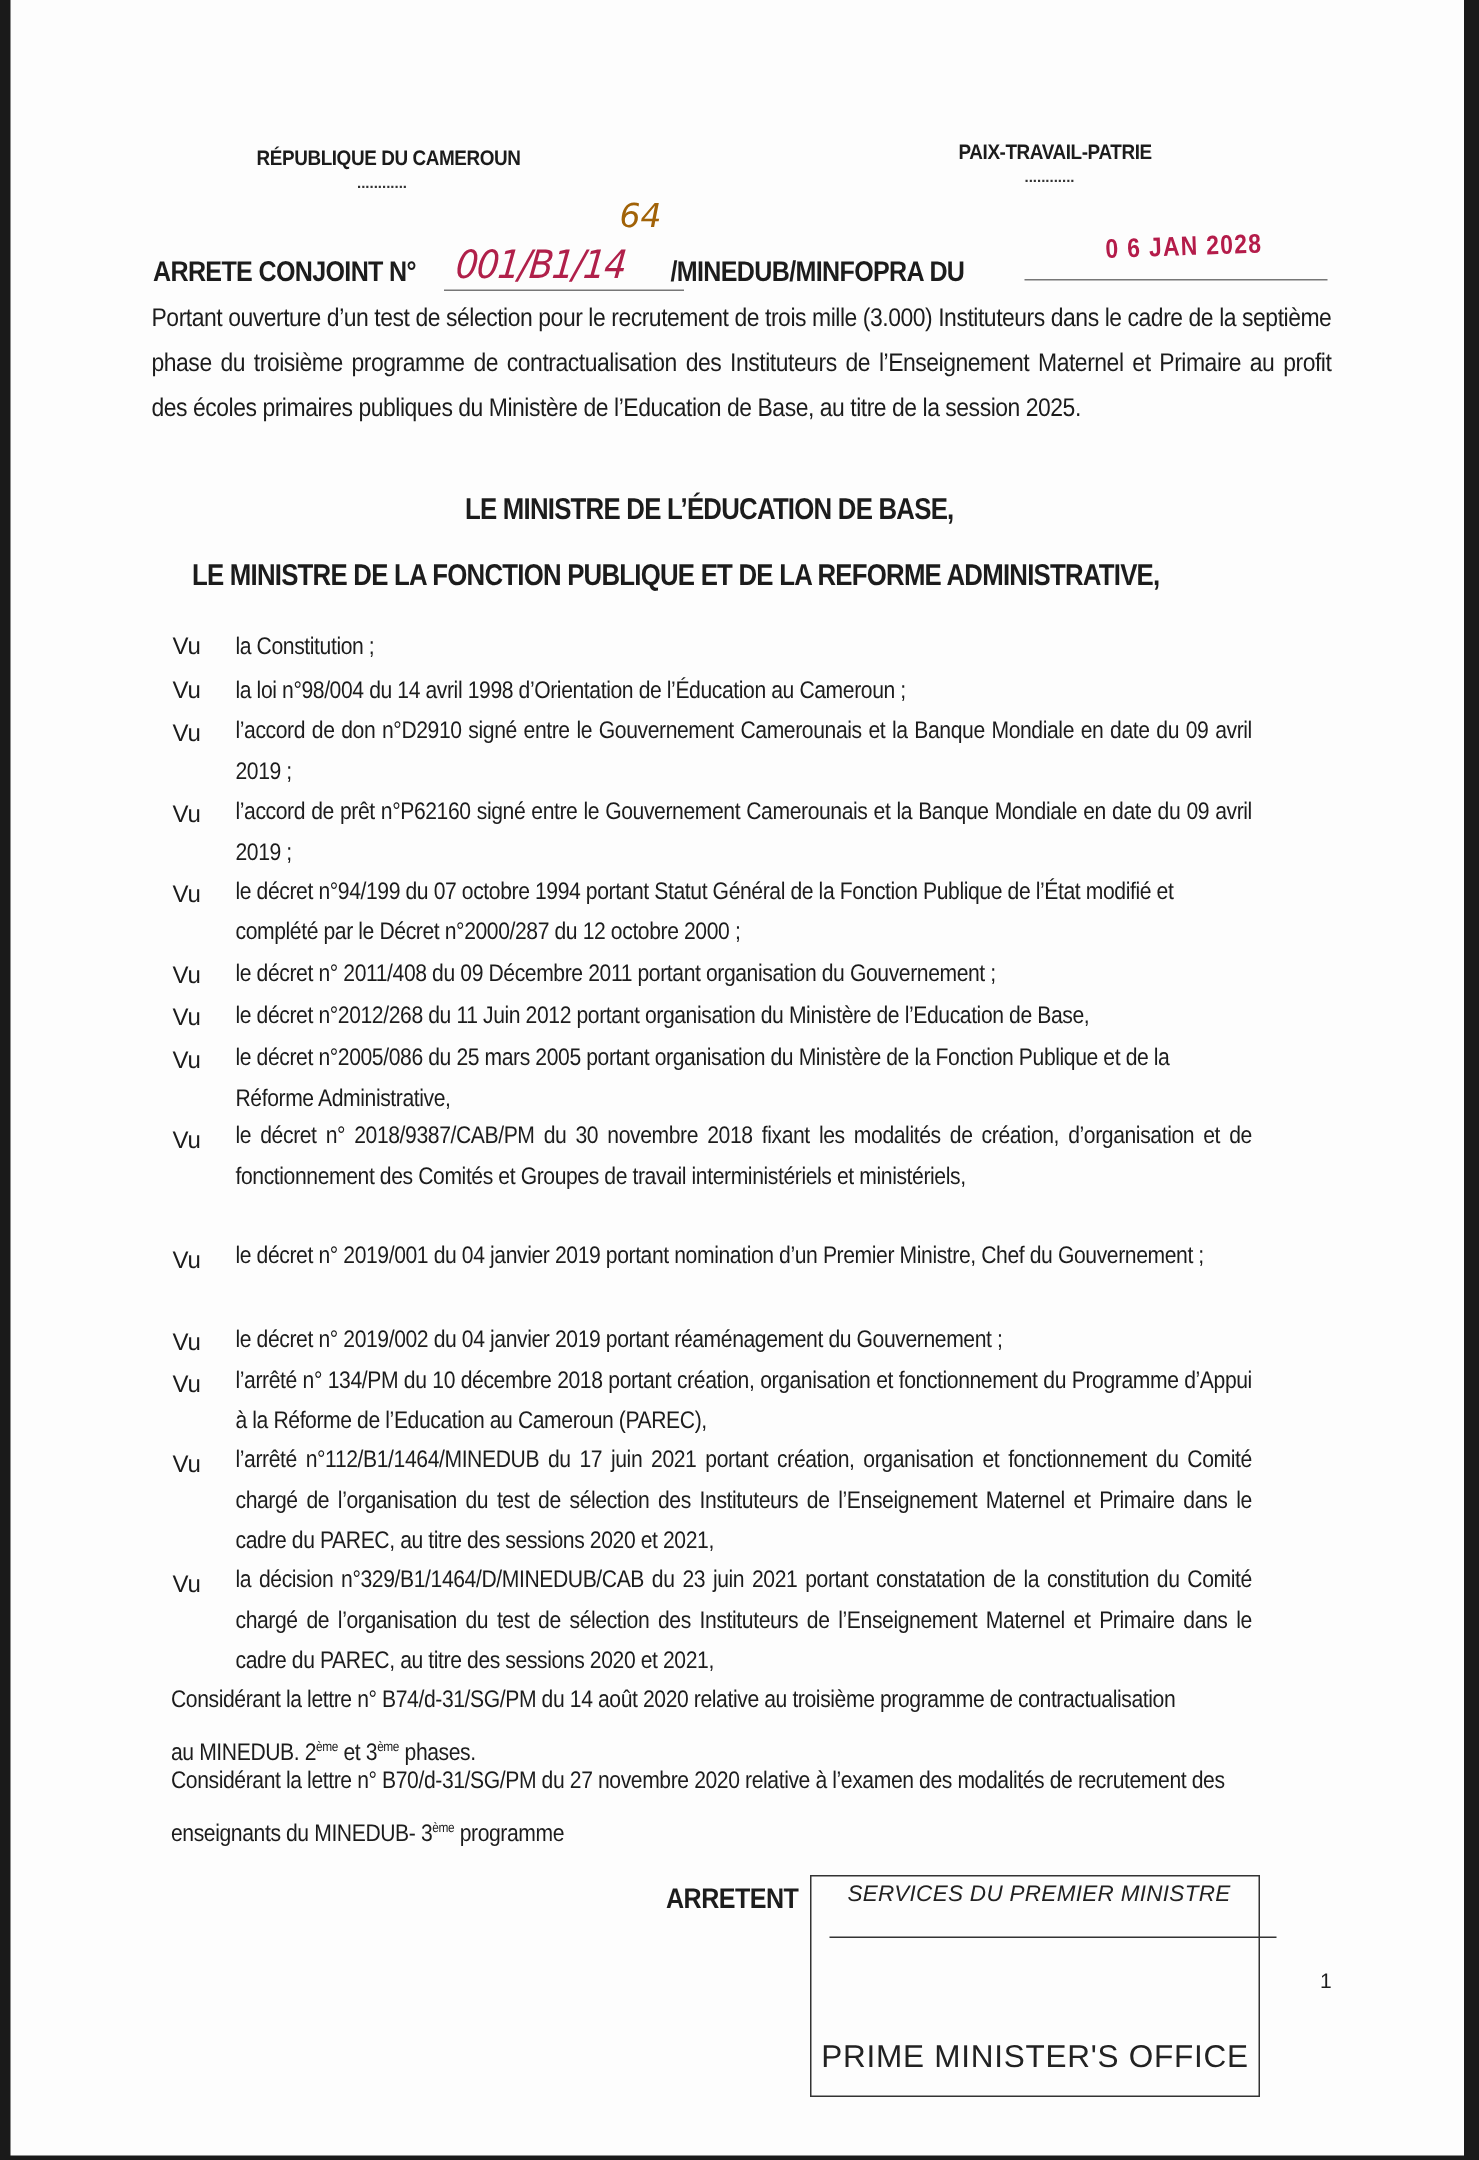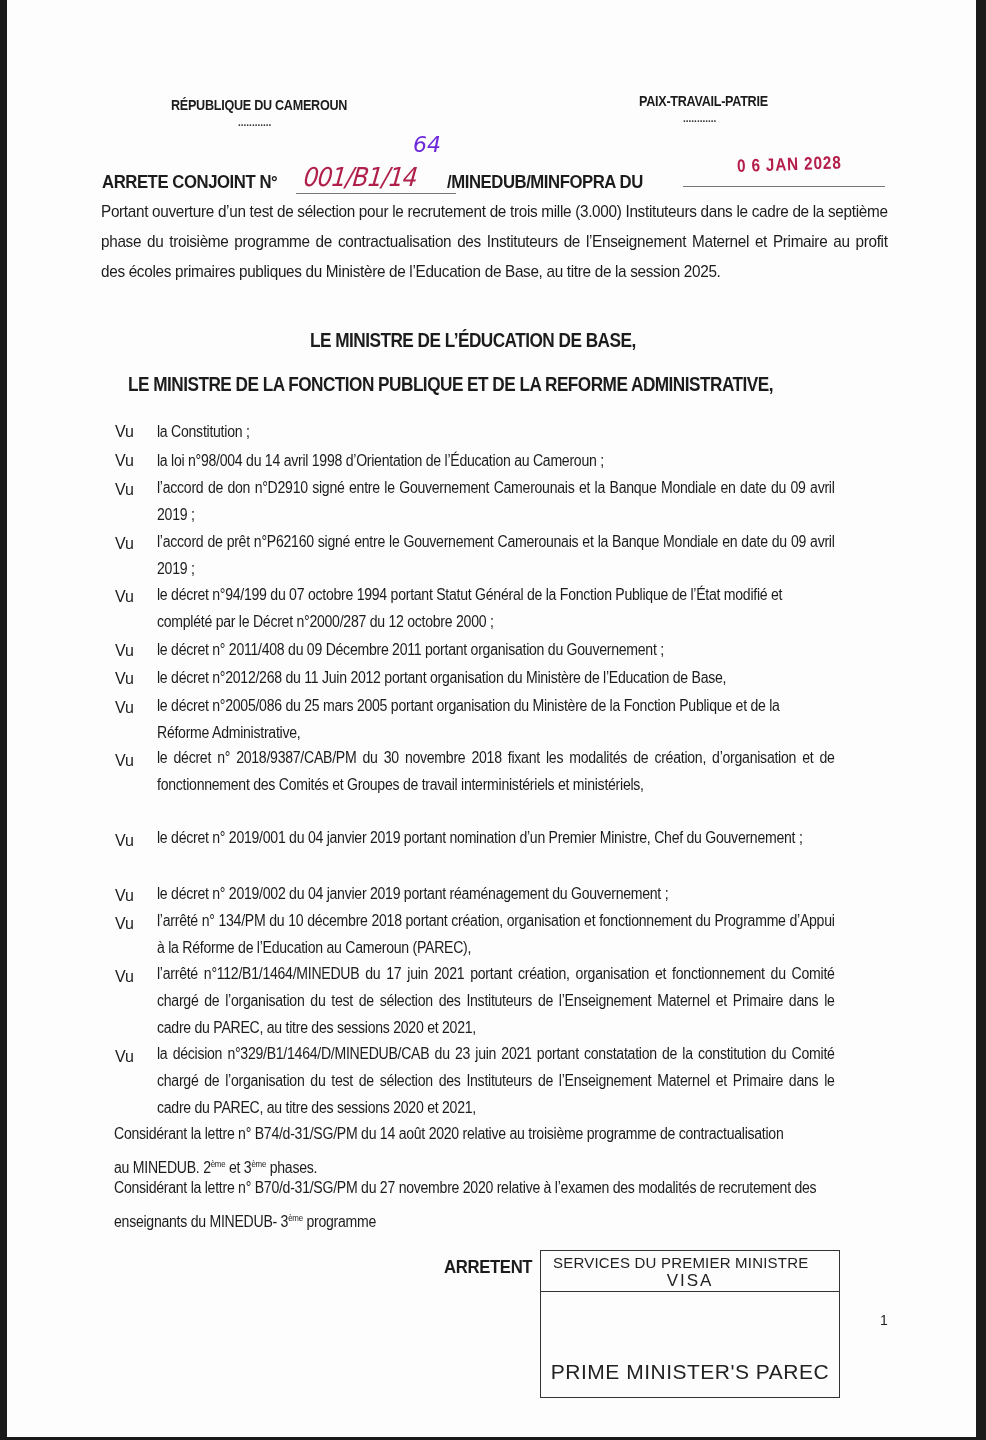--- a/index.html
+++ b/index.html
@@ -15,21 +15,21 @@
     background: #fdfdfd;
   }
   .abs { position: absolute; white-space: nowrap; }
   .hdr { font-weight: bold; font-size: 14px; letter-spacing: -0.3px; transform: scaleX(0.9); transform-origin: left; }
   .dots { font-size: 10px; font-weight: bold; letter-spacing: 0px; color:#333; }
   .title-line { font-weight: bold; font-size: 19px; letter-spacing: -0.5px; transform: scaleX(0.88); transform-origin: left; }
   .hand {
     color: #b0204a; font-family: "DejaVu Sans", sans-serif; font-size: 26px;
     font-style: italic; letter-spacing: -1px; transform: skewX(-6deg) scaleX(0.9); transform-origin: left;
   }
-  .hand-sup { color: #6d28d9; font-size: 22px; font-style: italic; font-family: "DejaVu Sans", sans-serif; }
+  .hand-sup { color: #a16207; font-size: 22px; font-style: italic; font-family: "DejaVu Sans", sans-serif; }
   .underline { position: absolute; border-bottom: 1px solid #777; }
   .stamp-date {
     color: #b41c4a; font-family: "Liberation Sans", sans-serif; font-weight: bold;
     font-size: 18px; letter-spacing: 1px; transform: rotate(-2deg) scaleX(0.85); transform-origin: left;
   }
   .body-text {
     font-size: 17px; line-height: 30px; letter-spacing: -0.35px;
     transform: scaleX(0.9); transform-origin: left;
   }
   .just { text-align: justify; text-align-last: left; white-space: normal; }
@@ -38,21 +38,21 @@
   .vu-label { position: absolute; left: 0; top: 0; }
   .vu-text { position: absolute; left: 42px; width: 720px; line-height: 27px; white-space: normal; transform: scaleX(0.88); transform-origin: left; letter-spacing: -0.3px; }
   .vu-text.j { text-align: justify; }
   .cons { position: absolute; left: 107px; width: 760px; font-size: 16px; line-height: 31px; transform: scaleX(0.88); transform-origin: left; letter-spacing: -0.3px; white-space: normal; }
   sup { font-size: 9px; }
   .arretent { font-weight: bold; font-size: 19px; letter-spacing: -0.4px; transform: scaleX(0.88); transform-origin: left; }
   .stamp {
     position: absolute; left: 533px; top: 1250px; width: 298px; height: 146px;
     border: 1.5px solid #333; font-family: "Liberation Sans", sans-serif; color: #222;
   }
-  .stamp .row1 { position: absolute; left: 0; top: 0; width: 100%; height: 40px; border-bottom: 1.5px solid #333; }
+  .stamp .row1 { position: absolute; left: 12px; top: 0; width: 100%; height: 40px; border-bottom: 1.5px solid #333; font-style: italic; }
   .stamp .row2 { position: absolute; left: 0; top: 41px; width: 100%; height: 59px; border-bottom: 1.5px solid #333; }
   .stamp .row3 { position: absolute; left: 0; top: 101px; width: 100%; height: 45px; }
   .stamp .divider { position: absolute; left: 150px; top: 0; height: 100%; border-left: 1.5px solid #333; }
   .stamp .svc { position: absolute; left: 12px; top: 3px; font-size: 15px; letter-spacing: 0.2px; white-space: nowrap; }
   .stamp .visa { position: absolute; left: 0; width: 100%; text-align: center; top: 20px; font-size: 17px; letter-spacing: 2px; }
   .stamp .num { position: absolute; left: 26px; top: 14px; font-size: 22px; letter-spacing: 2px; white-space: nowrap; transform: scaleX(0.85); transform-origin: left; }
   .stamp .sig { position: absolute; left: 138px; top: 4px; color: #2a3a9a; font-size: 30px; font-style: italic; font-family: "DejaVu Serif", serif; }
   .stamp .date { position: absolute; left: 170px; top: 14px; font-size: 22px; letter-spacing: 1px; white-space: nowrap; transform: scaleX(0.85); transform-origin: left; }
   .stamp .office { position: absolute; left: 0; width: 100%; text-align: center; top: 8px; font-size: 21px; letter-spacing: 0.5px; white-space: nowrap; }
   .page-num { font-size: 14px; }
@@ -142,21 +142,20 @@
   </div>
   <div class="cons" style="top:1172px; width:820px;">
     <span>Considérant la lettre n° B70/d-31/SG/PM du 27 novembre 2020 relative à l’examen des modalités de recrutement des enseignants du MINEDUB- 3</span><sup>ème</sup><span> programme</span>
   </div>
 
   <div class="abs arretent" style="left:437px; top:1256px;">ARRETENT</div>
 
   <div class="stamp">
     <div class="row1">
       <span class="svc">SERVICES DU PREMIER MINISTRE</span>
-      <span class="visa">VISA</span>
     </div>
     <div class="row3">
-      <span class="office">PRIME MINISTER'S PAREC</span>
+      <span class="office">PRIME MINISTER'S OFFICE</span>
     </div>
   </div>
 
   <div class="abs page-num" style="left:873px; top:1312px;">1</div>
 </div>
 
 </body></html>

